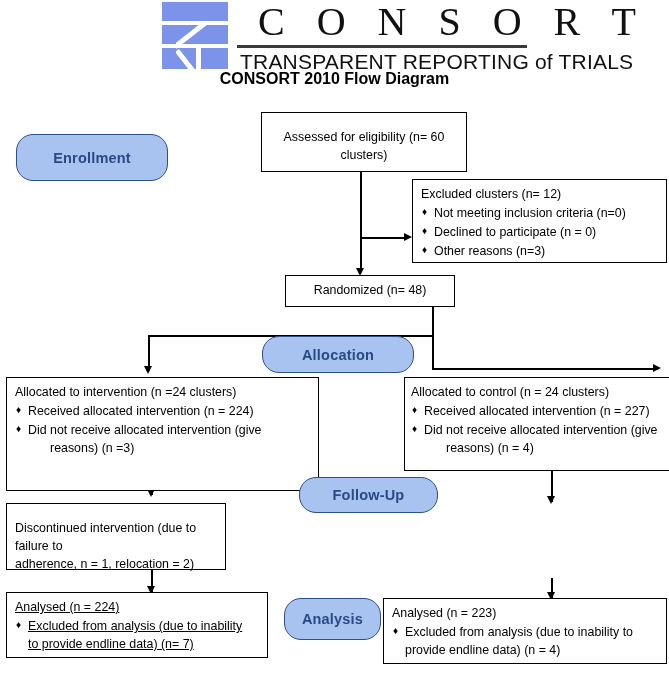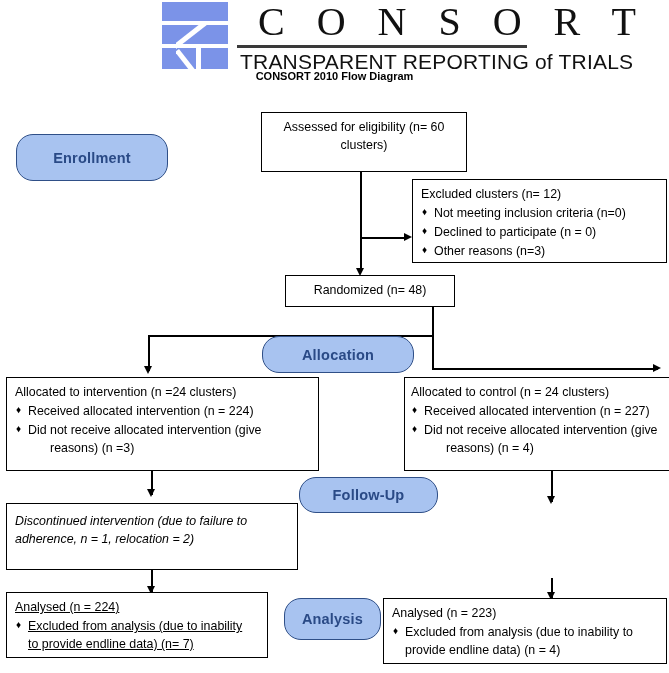--- a/index.html
+++ b/index.html
@@ -86,40 +86,40 @@
     letter-spacing: 0.2px;
     color: #111111;
     white-space: nowrap;
   }
   .diagram-title {
     position: absolute;
     left: 0px;
     top: 70px;
     width: 669px;
     text-align: center;
-    font-size: 11px;
+    font-size: 16px;
     font-weight: bold;
     color: #000000;
   }
 
   
   .box {
     position: absolute;
     box-sizing: border-box;
     border: 1.4px solid #000000;
     background: #ffffff;
     font-size: 12.4px;
     line-height: 1.45;
     color: #000000;
     padding: 6px 8px;
   }
   .box.center-text {
     text-align: center;
     display: flex;
-    align-items: flex-start;
+    align-items: flex-end;
     justify-content: center;
   }
   .box .hdr { display: block; }
   .bullets {
     margin: 0;
     padding: 0;
     list-style: none;
   }
   .bullets li {
     position: relative;
@@ -259,21 +259,21 @@
         <span class="dmd">♦</span>
         <span>Other reasons (n=3)</span>
       </li>
     </ul>
   </div>
 
   <div class="box center-text" style="left:285px; top:275px; width:170px; height:32px;">
     <span>Randomized (n= 48)</span>
   </div>
 
-  <div class="box" style="left:6px; top:377px; width:313px; height:94px;">
+  <div class="box" style="left:6px; top:377px; width:313px; height:114px;">
     <span class="hdr">Allocated to intervention (n =24 clusters)</span>
     <ul class="bullets">
       <li>
         <span class="dmd">♦</span>
         <span>Received allocated intervention (n = 224)</span>
       </li>
       <li>
         <span class="dmd">♦</span>
         <span>Did not receive allocated intervention (give</span>
         <span class="cont">reasons) (n =3)</span>
@@ -289,21 +289,21 @@
         <span>Received allocated intervention (n = 227)</span>
       </li>
       <li>
         <span class="dmd">♦</span>
         <span>Did not receive allocated intervention (give</span>
         <span class="cont">reasons) (n = 4)</span>
       </li>
     </ul>
   </div>
 
-  <div class="box" style="left:6px; top:503px; width:292px; height:67px; padding-top:9px;font-style:italic;">
+  <div class="box" style="left:6px; top:503px; width:220px; height:67px; padding-top:16px;">
     <span class="hdr">Discontinued intervention (due to failure to</span>
     <span class="hdr">adherence, n = 1, relocation = 2)</span>
   </div>
 
 
   <div class="box" style="left:6px; top:592px; width:262px; height:66px;text-decoration:underline;">
     <span class="hdr">Analysed  (n = 224)</span>
     <ul class="bullets">
       <li>
         <span class="dmd">♦</span>

